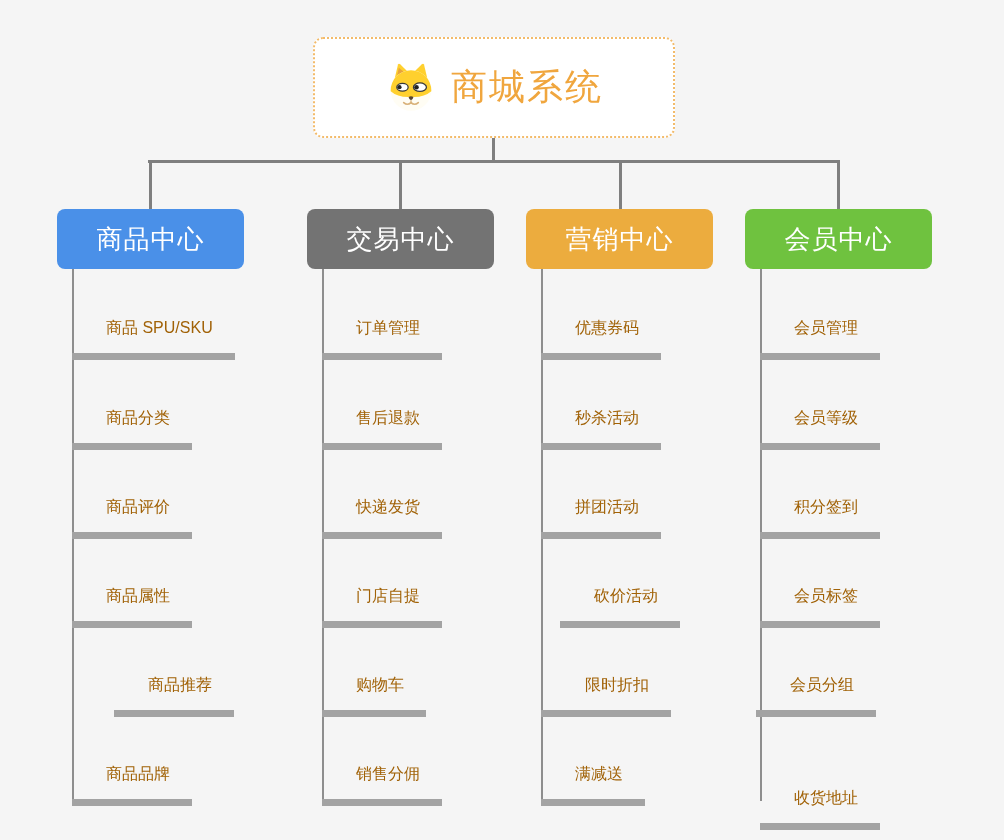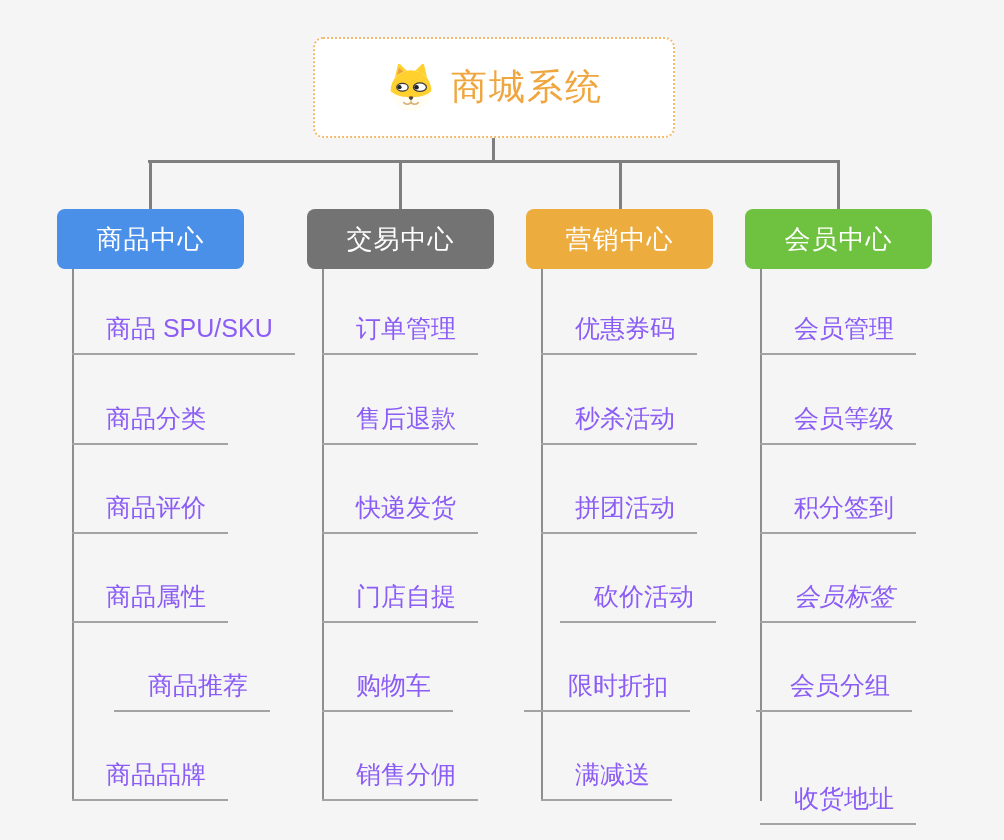--- a/index.html
+++ b/index.html
@@ -24,22 +24,22 @@
   .branch-header{
     position:absolute;top:209px;height:60px;width:187px;border-radius:8px;
     display:flex;align-items:center;justify-content:center;
     color:#ffffff;font-size:26px;letter-spacing:1px;box-sizing:border-box;
     cursor:default;
   }
   
   .leaf{
     position:absolute;
     padding:0 22px 8px 34px;
-    border-bottom:2px solid #a3a3a3;
-    font-size:25px;line-height:34px;color:#8b5cf6;
+    border-bottom:7px solid #a3a3a3;
+    font-size:16px;line-height:34px;color:#a16207;
     white-space:nowrap;
   }
   .spine{position:absolute;width:2px;background:#8e8e8e;}
 </style>
 </head>
 <body>
 
 <div class="canvas" style="background: rgb(245, 245, 245);">
 
   <div class="root-node" style="border-color: rgb(243, 187, 106);">
@@ -88,26 +88,26 @@
       <div class="leaf" style="left: 322px; top: 579px;">门店自提</div>
       <div class="leaf" style="left: 322px; top: 668px;">购物车</div>
       <div class="leaf" style="left: 322px; top: 757px;">销售分佣</div>
       <div class="line" style="left: 618.5px; top: 160px; width: 3px; height: 49px; background-color: rgb(127, 127, 127);"></div>
       <div class="branch-header" style="left: 526px; width: 187px; background: rgb(236, 172, 62);">营销中心</div>
       <div class="spine" style="left: 541px; top: 269px; height: 532px;"></div>
       <div class="leaf" style="left: 541px; top: 311px;">优惠券码</div>
       <div class="leaf" style="left: 541px; top: 401px;">秒杀活动</div>
       <div class="leaf" style="left: 541px; top: 490px;">拼团活动</div>
       <div class="leaf" style="left: 560px; top: 579px;">砍价活动</div>
-      <div class="leaf" style="left: 524px; top: 668px; padding-left: 44px;">限时折扣</div>
+      <div class="leaf" style="left: 541px; top: 668px; padding-left: 44px;">限时折扣</div>
       <div class="leaf" style="left: 541px; top: 757px;">满减送</div>
       <div class="line" style="left: 836.5px; top: 160px; width: 3px; height: 49px; background-color: rgb(127, 127, 127);"></div>
       <div class="branch-header" style="left: 745px; width: 187px; background: rgb(111, 194, 63);">会员中心</div>
       <div class="spine" style="left: 760px; top: 269px; height: 532px;"></div>
       <div class="leaf" style="left: 760px; top: 311px;">会员管理</div>
       <div class="leaf" style="left: 760px; top: 401px;">会员等级</div>
       <div class="leaf" style="left: 760px; top: 490px;">积分签到</div>
-      <div class="leaf" style="left: 760px; top: 579px; font-style: italic;">会员标签</div>
+      <div class="leaf" style="left: 760px; top: 579px;">会员标签</div>
       <div class="leaf" style="left: 756px; top: 668px;">会员分组</div>
       <div class="leaf" style="left: 760px; top: 757px; margin-top: 24px;">收货地址</div>
     </div>
 
 </div>
 
 </body></html>

